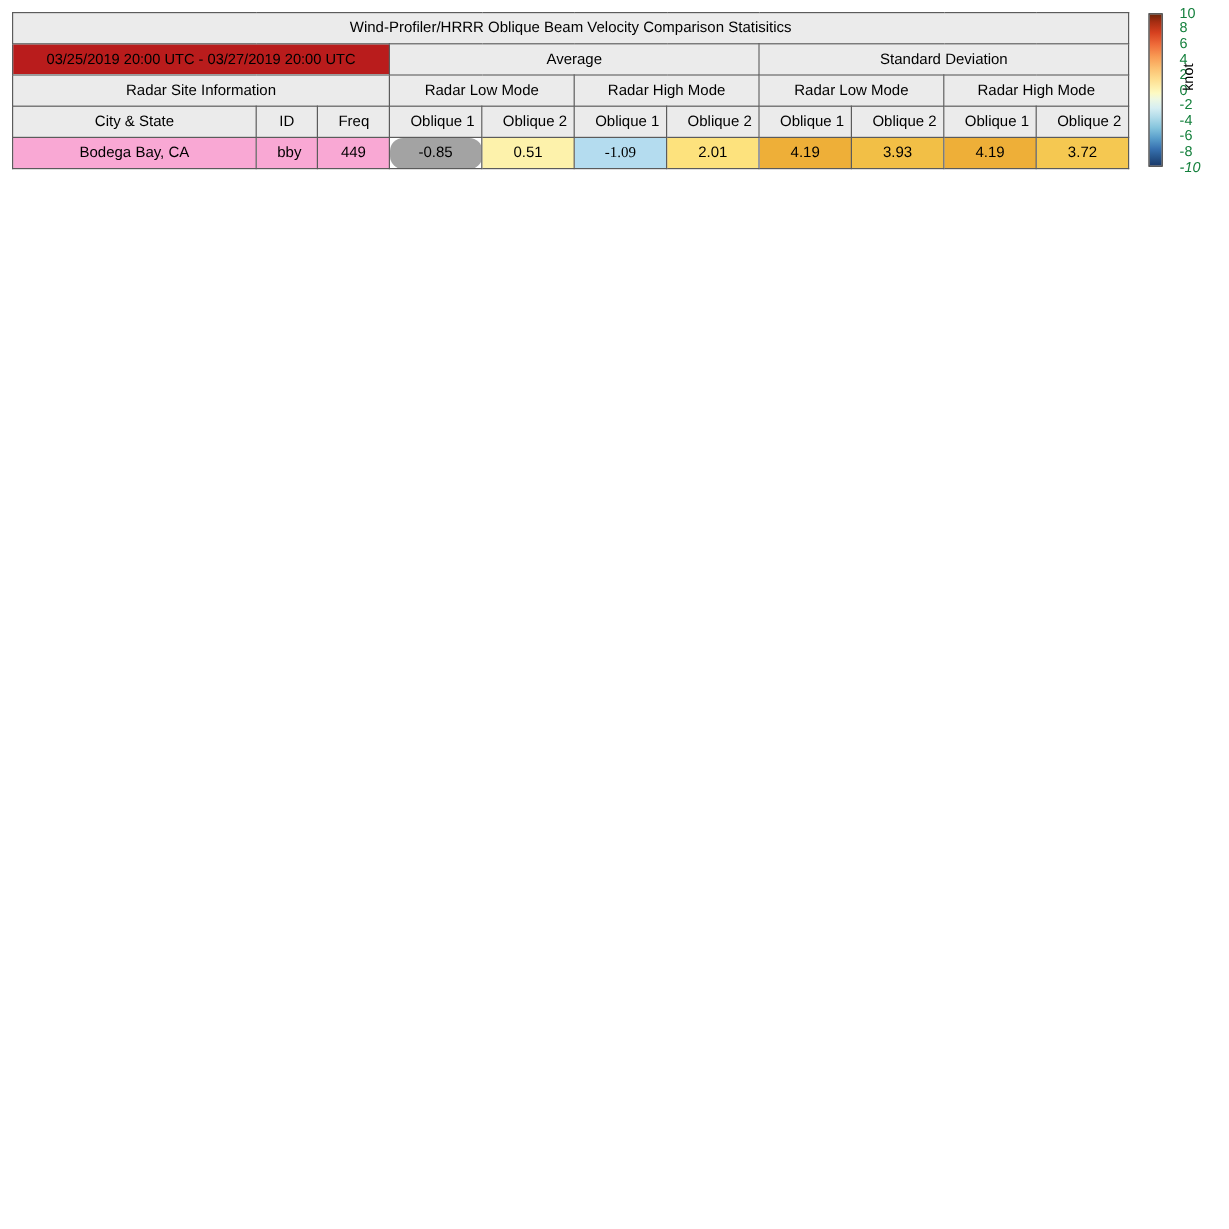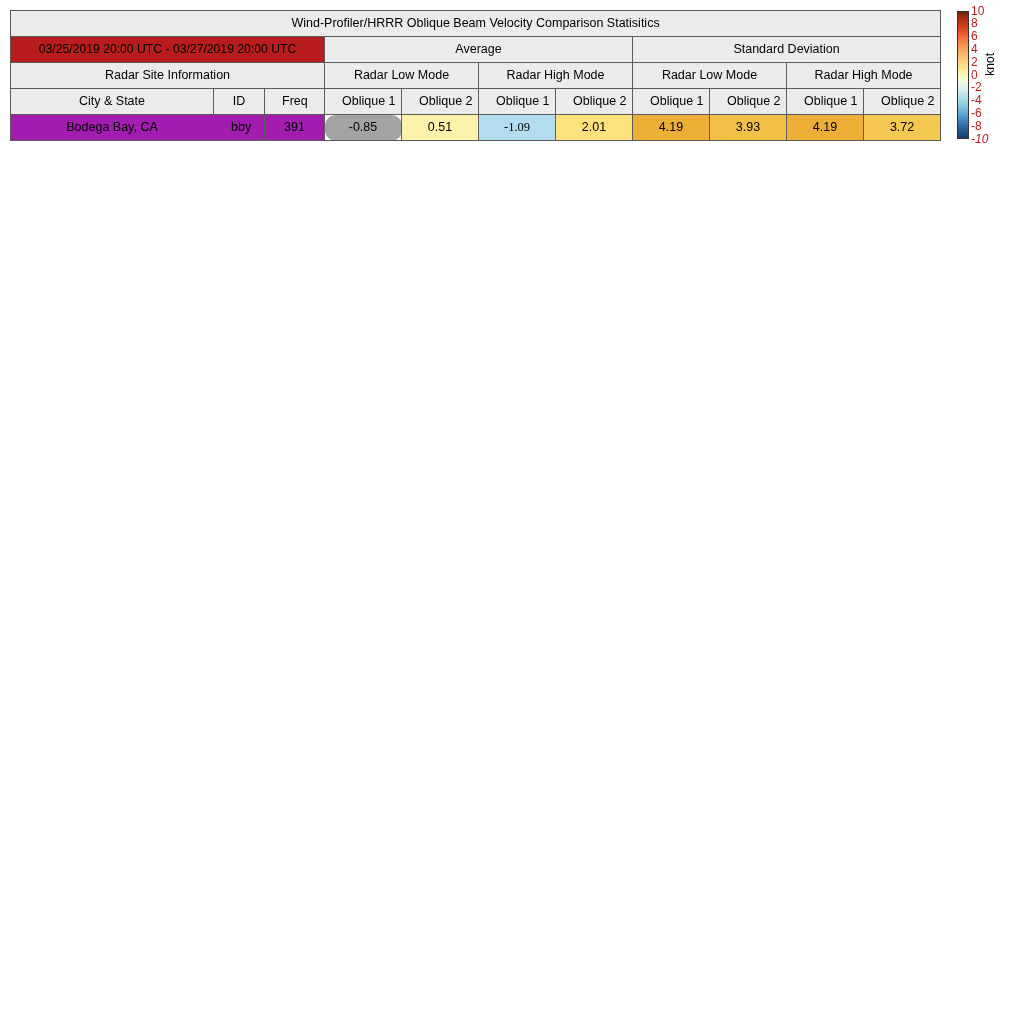--- a/index.html
+++ b/index.html
@@ -48,21 +48,21 @@
     background: #ebebeb;
   }
   td.title-cell {
     background: #ebebeb;
   }
   td.daterange {
     background: #b91c1c;
     font-size: 12.2px;
   }
   td.datacell {
-    background: #a21caf;
+    background: #f9a8d4;
   }
 
   
   .cbar-wrap {
     position: absolute;
     left: 957px;
     top: 11px;
     width: 60px;
     height: 132px;
   }
@@ -97,24 +97,24 @@
   }
   .cbar-ticks {
     position: absolute;
     left: 14px;
     top: -7px;
     width: 22px;
     height: 142px;
   }
   .cbar-tick {
     position: absolute;
-    left: 0;
+    left: 12px;
     font-size: 12px;
     line-height: 13px;
-    color: #b91c1c;
+    color: #15803d;
     white-space: nowrap;
   }
   .cbar-label {
     position: absolute;
     left: 26px;
     top: 42px;
     font-size: 12px;
     writing-mode: vertical-rl;
     text-orientation: mixed;
     transform: rotate(180deg);
@@ -167,21 +167,21 @@
           <td class="hdr">Oblique 1</td>
           <td class="hdr">Oblique 2</td>
           <td class="hdr">Oblique 1</td>
           <td class="hdr">Oblique 2</td>
           <td class="hdr">Oblique 1</td>
           <td class="hdr">Oblique 2</td>
         </tr>
         <tr>
           <td class="datacell">Bodega Bay, CA</td>
           <td class="datacell">bby</td>
-          <td class="datacell">391</td>
+          <td class="datacell">449</td>
           <td style="background: #a3a3a3; border-radius: 11px;">-0.85</td>
           <td style="background: rgb(253, 242, 171);">0.51</td>
           <td style="background: rgb(180, 220, 239); font-family: Liberation Serif, serif;">-1.09</td>
           <td style="background: rgb(253, 226, 125);">2.01</td>
           <td style="background: rgb(238, 175, 56);">4.19</td>
           <td style="background: rgb(242, 191, 70);">3.93</td>
           <td style="background: rgb(238, 175, 56);">4.19</td>
           <td style="background: rgb(245, 200, 81);">3.72</td>
         </tr>
       </tbody>

